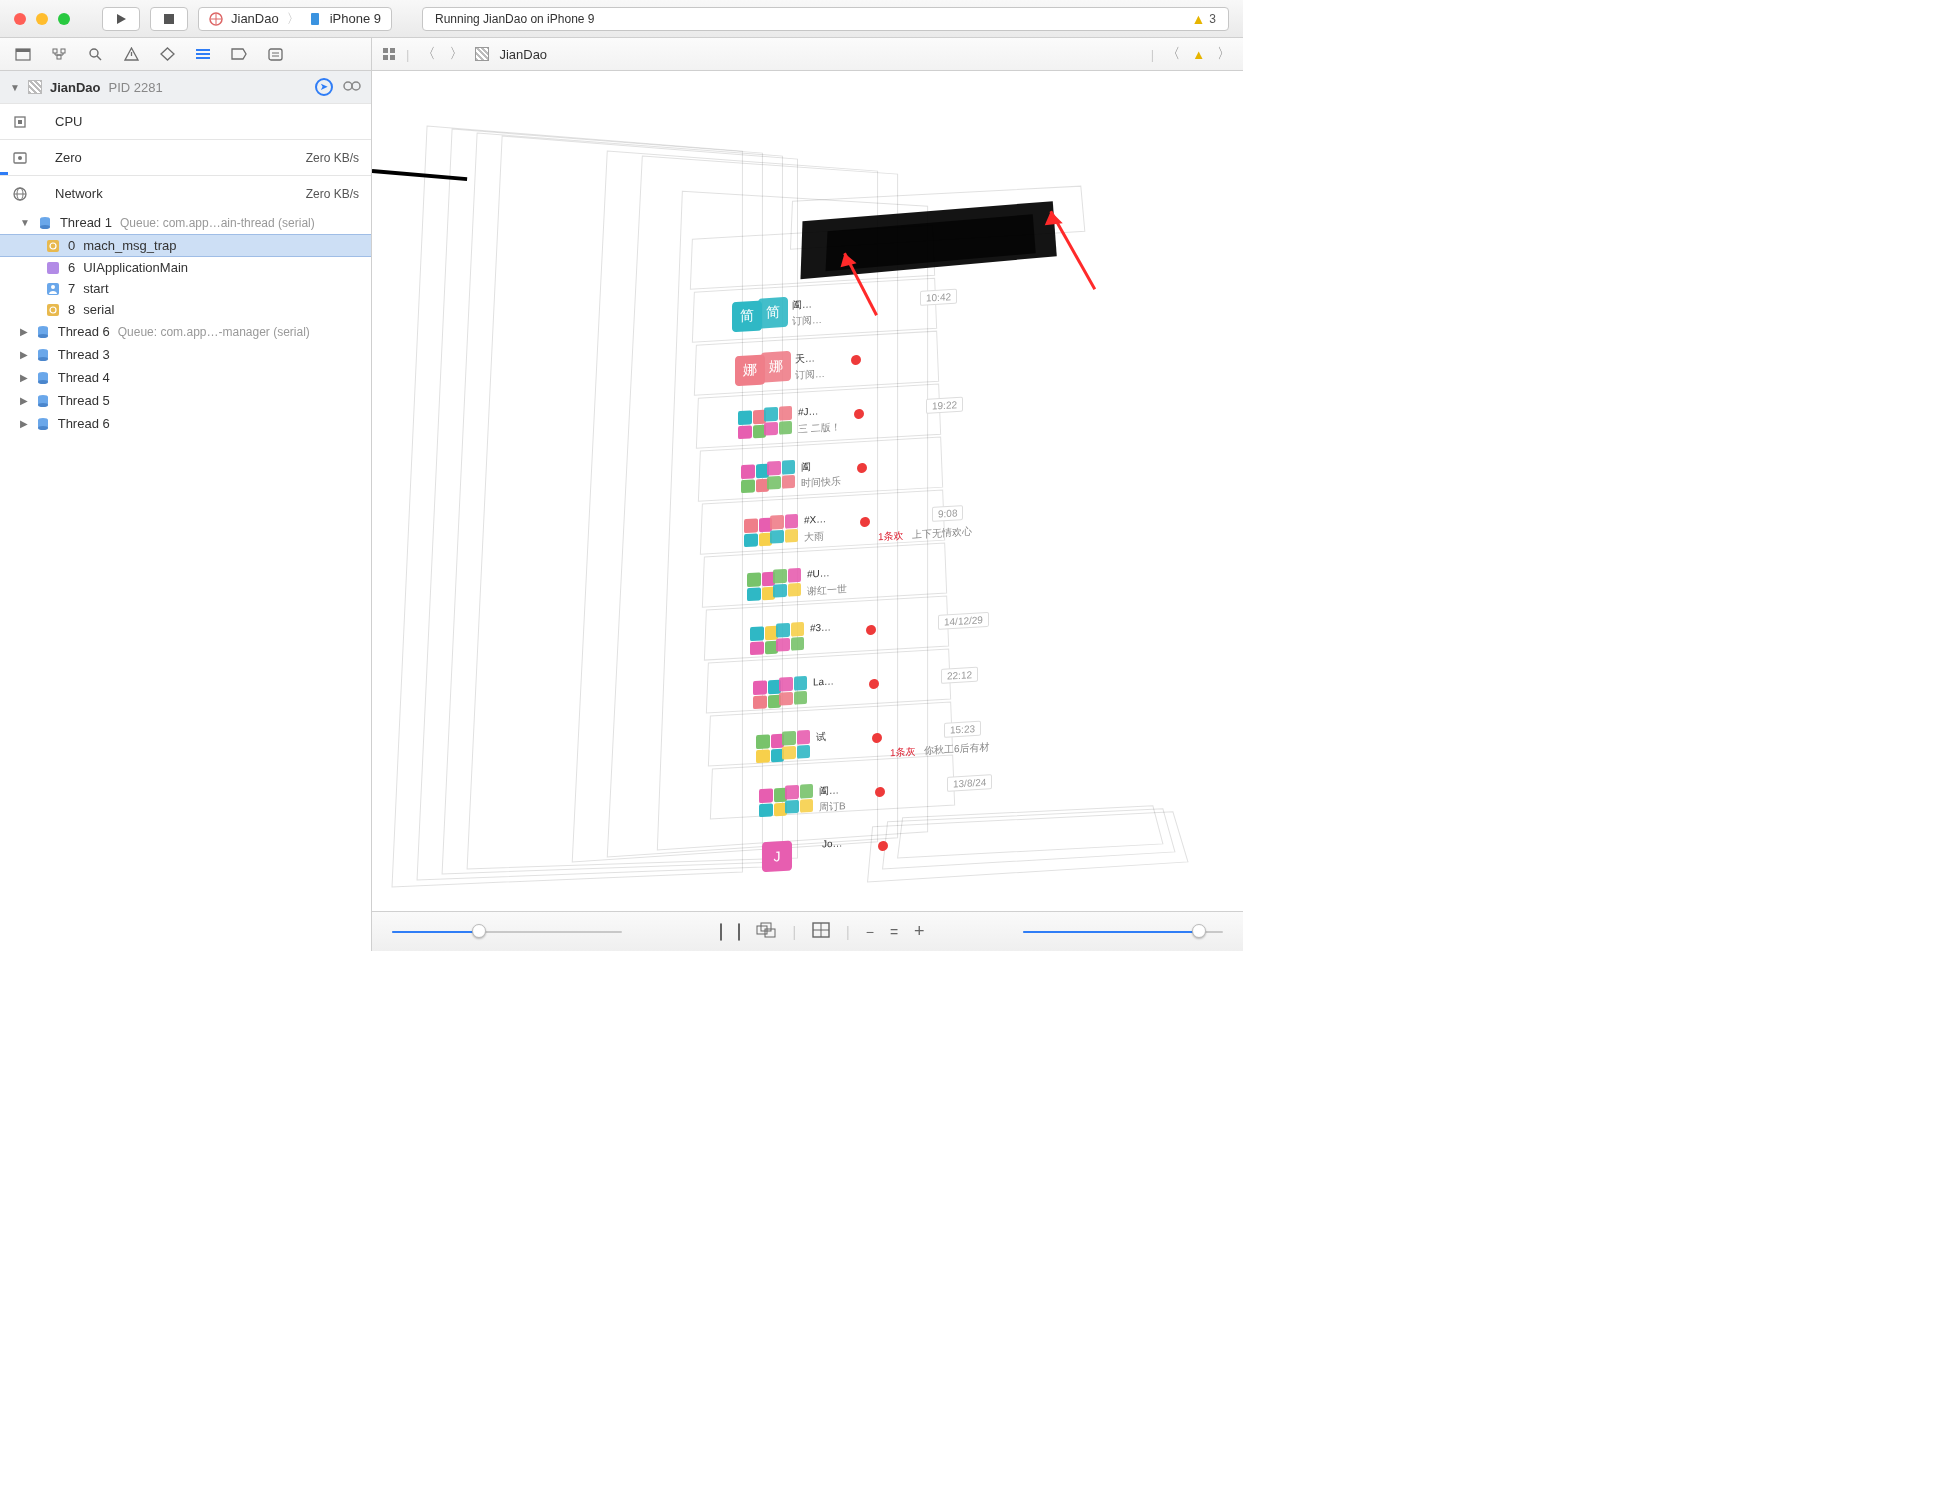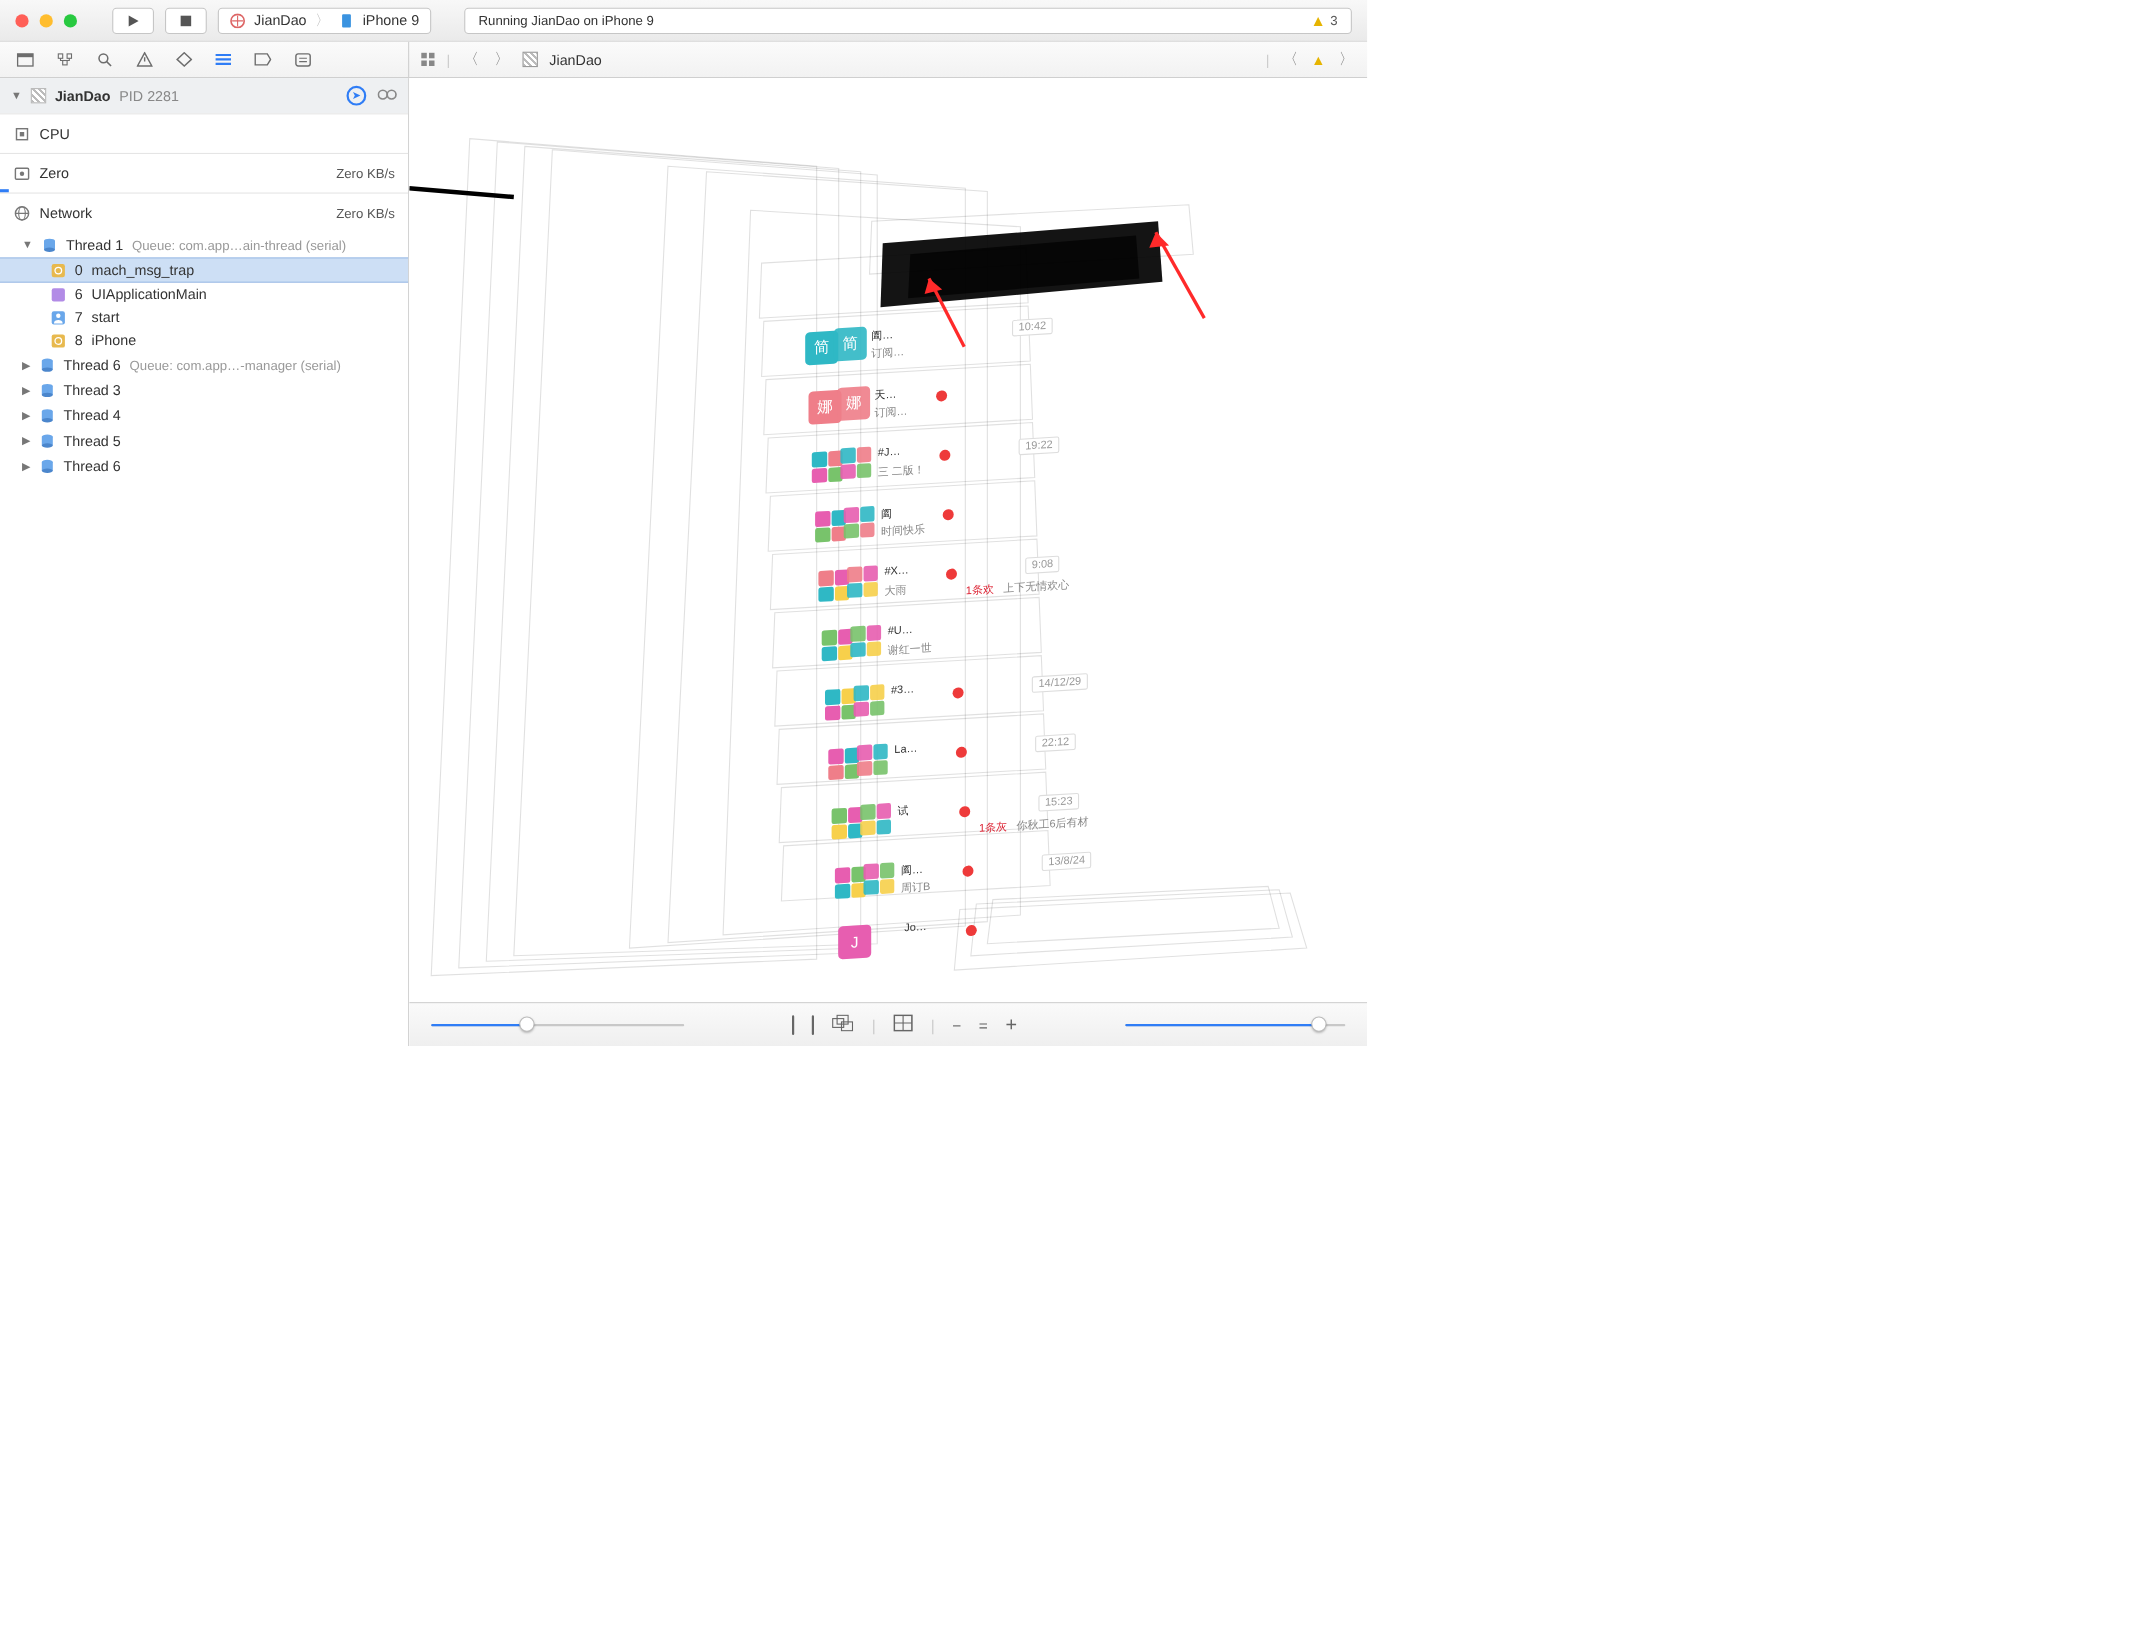--- a/index.html
+++ b/index.html
@@ -34,21 +34,21 @@
 
   
   .proc-row{ height:32px; background:#eef0f2; display:flex;align-items:center; padding:0 10px; gap:8px; font-size:13px;}
   .proc-row .disc{ color:#777; font-size:10px;}
   .proc-row b{ font-weight:600;}
   .proc-row .pid{ color:#888;}
   .proc-row .actions{margin-left:auto; display:flex;gap:10px;}
   .circ-compass{ width:18px;height:18px;border:2px solid #2f7df6;border-radius:50%;display:flex;align-items:center;justify-content:center;color:#2f7df6;font-size:10px;}
   .dbg-ic{color:#7a7a7a;}
 
-  .metric{ height:36px; display:flex;align-items:center; padding:0 12px; gap:8px; border-top:1px solid #e5e5e5; font-size:13px;}
+  .metric{ height:36px; display:flex;align-items:center; padding:0 12px; gap:27px; border-top:1px solid #e5e5e5; font-size:13px;}
   .metric .label{flex:1;}
   .metric .val{ color:#555; font-size:12px;}
   .mbar{ position:absolute; height:3px; background:#2f7df6; bottom:0; left:0;}
   .metric-wrap{position:relative;}
 
   .thread-row{ padding:4px 10px 4px 20px; display:flex;align-items:center; gap:8px; font-size:13px;}
   .thread-row .disc{color:#777;font-size:10px;}
   .spool{ width:14px;height:14px;}
   .thread-row .queue{ color:#999; font-size:12px;}
   .frame-row{ padding:3px 10px 3px 46px; display:flex;align-items:center; gap:8px; font-size:13px;}
@@ -287,21 +287,21 @@
           </svg>
         <span>7</span>
         <span>start</span>
         </div>
         <div class="frame-row">
           <svg class="fr-ic" viewBox="0 0 14 14">
             <rect x="1" y="1" width="12" height="12" rx="2" fill="#e8b94e"></rect>
             <circle cx="7" cy="7" r="3" fill="none" stroke="#fff" stroke-width="1.2"></circle>
           </svg>
         <span>8</span>
-        <span>iPhone</span>
+        <span>serial</span>
         </div>
         <div class="thread-row">
           <span class="disc">▶</span>
     <svg class="spool" viewBox="0 0 14 14">
             <ellipse cx="7" cy="3" rx="5" ry="2" fill="#6aa7ea"></ellipse>
             <rect x="2" y="3" width="10" height="8" fill="#6aa7ea"></rect>
             <ellipse cx="7" cy="11" rx="5" ry="2" fill="#4b86cc"></ellipse>
           </svg>
     <span>Thread 6</span>
     <span class="queue">Queue: com.app…-manager (serial)</span>

